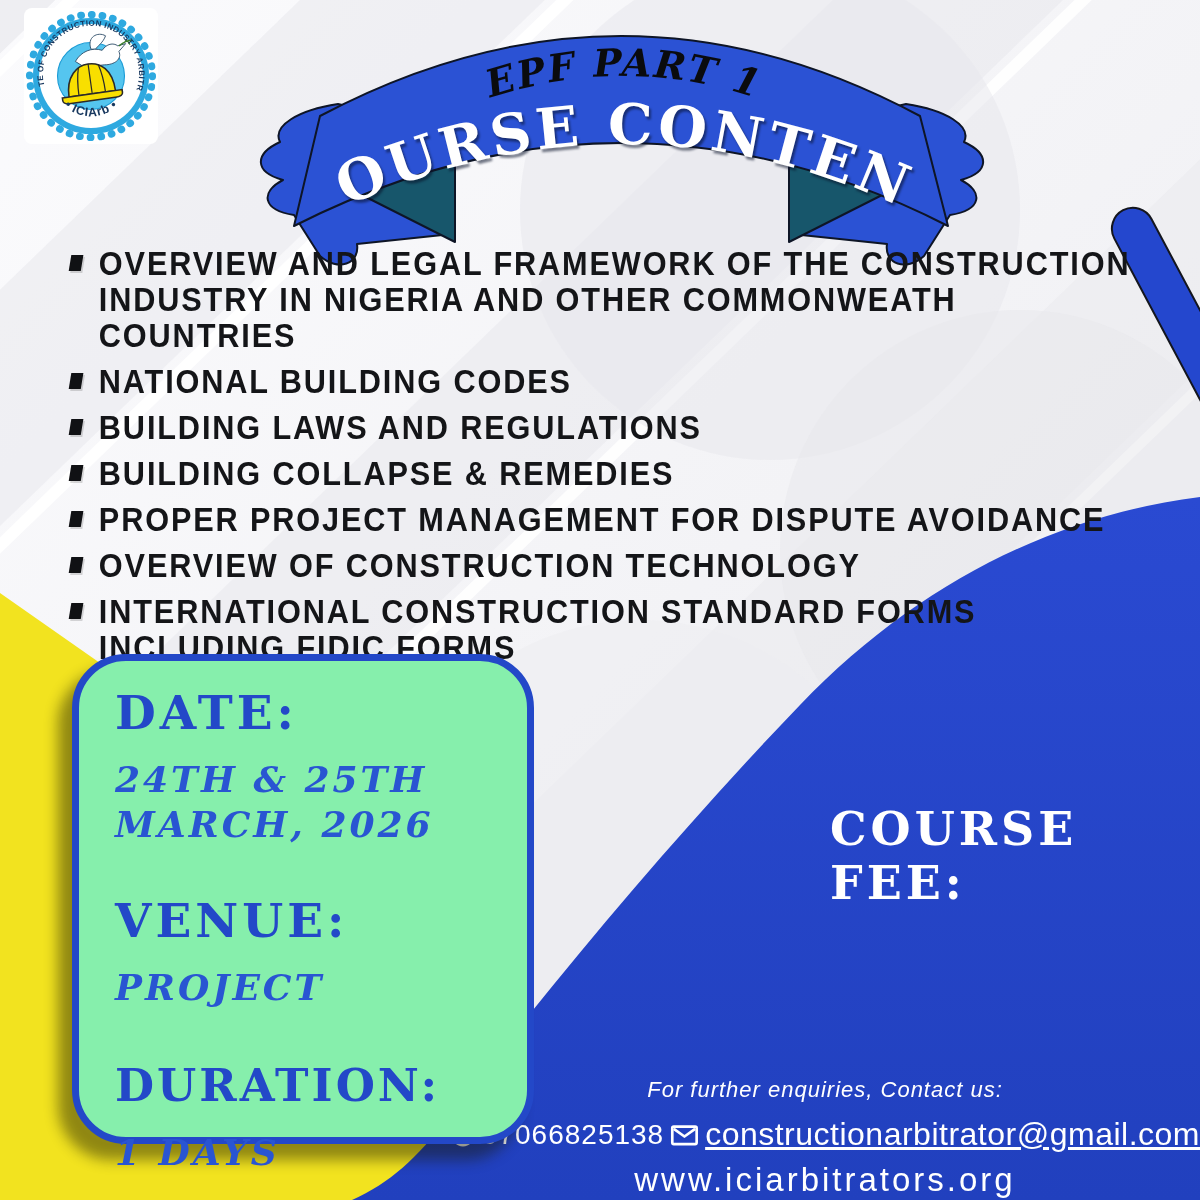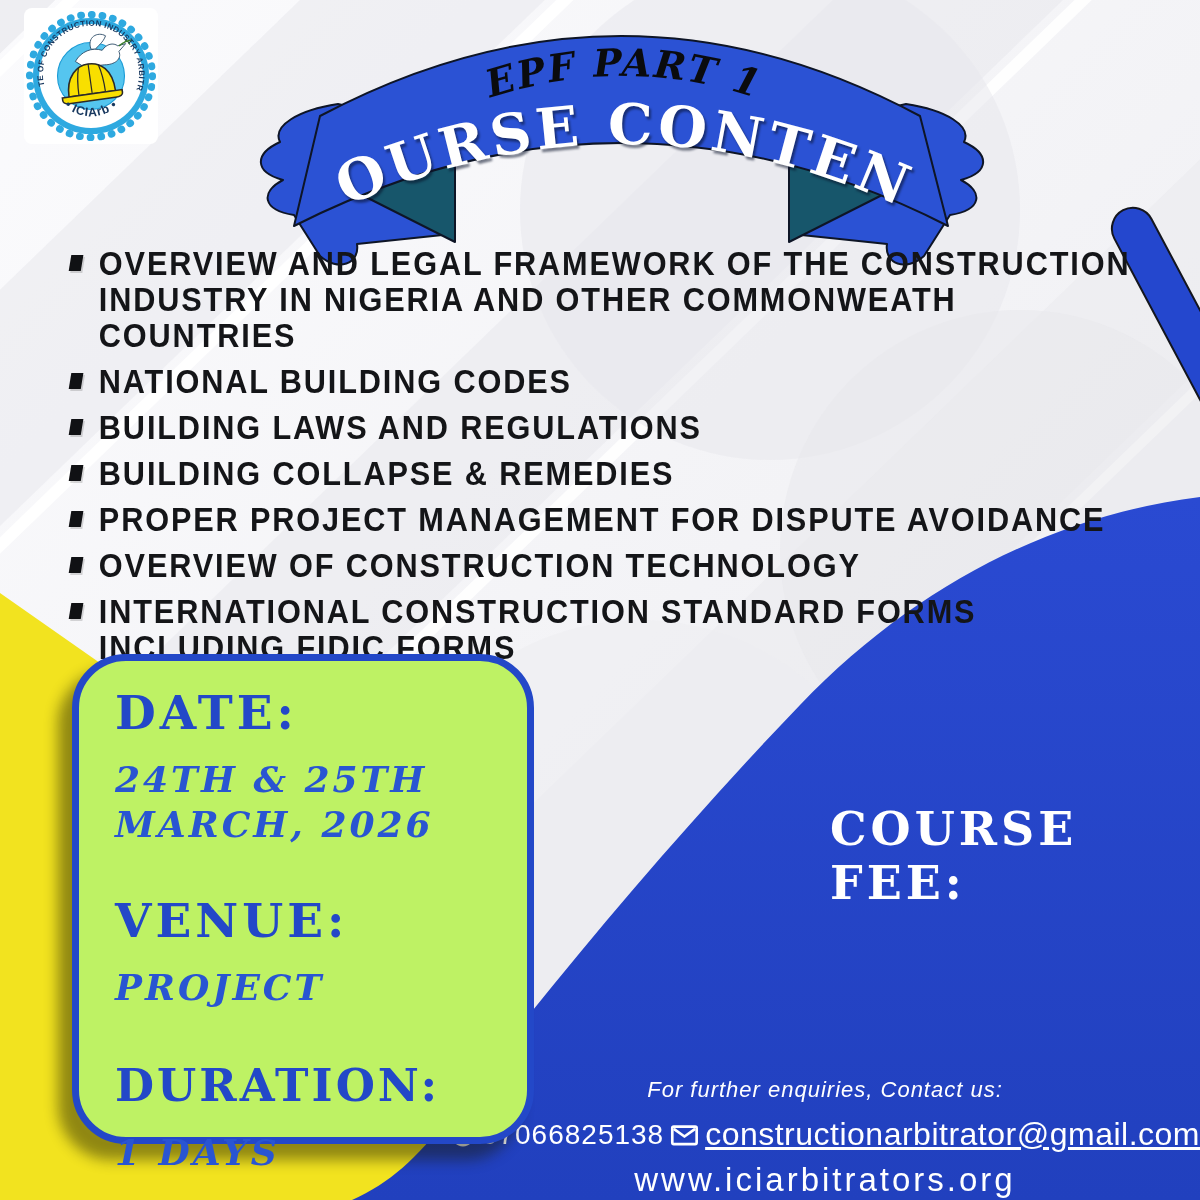--- a/index.html
+++ b/index.html
@@ -21,21 +21,21 @@
     transform:skewX(-10deg);margin:9px 18px 0 0;box-shadow:2px 2px 0 rgba(0,0,0,.15);
   }
   .content-list .item-text{
     font-size:33px;font-weight:bold;letter-spacing:2px;line-height:36px;
     color:#141518;white-space:pre-line;
   }
 
   
   .details-card{
     position:absolute;left:72px;top:654px;width:462px;height:490px;z-index:4;
-    background:#bef264;border:7px solid #2348C8;border-radius:54px;
+    background:#86efac;border:7px solid #2348C8;border-radius:54px;
     box-sizing:border-box;padding:24px 24px 0 36px;
     box-shadow:-14px 16px 14px rgba(25,25,5,.45);
   }
   .slab-label{
     font-family:"DejaVu Serif",serif;font-weight:bold;color:#2348C8;
     font-size:47px;letter-spacing:4px;line-height:56px;margin:0;
   }
   .slab-value{
     font-family:"DejaVu Serif",serif;font-style:italic;font-weight:bold;color:#2955d2;
     font-size:36px;letter-spacing:3px;line-height:45px;margin:0;

